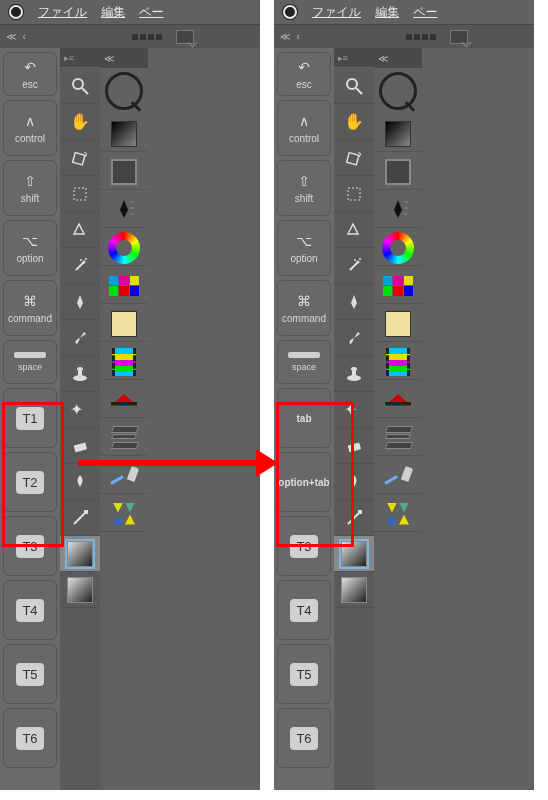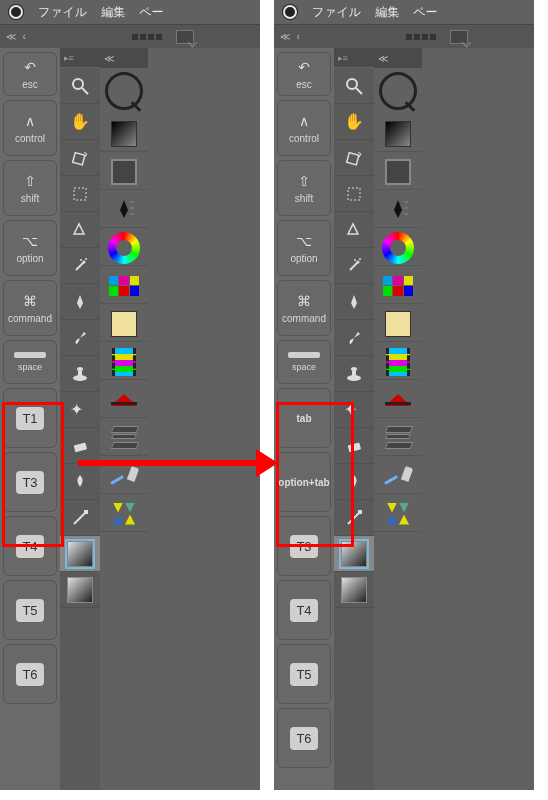--- a/index.html
+++ b/index.html
@@ -1,19 +1,19 @@
 <!DOCTYPE html>
 <html><head>
 <meta charset="utf-8">
 <style>
 * { margin: 0; padding: 0; box-sizing: border-box; }
 body { background: #fff; font-family: -apple-system, sans-serif; overflow: hidden; }
 .wrap { display: flex; gap: 14px; padding: 0; width: 548px; height: 800px; }
 .panel { width: 260px; height: 790px; background: #616161; position: relative; overflow: hidden; }
-.menubar { height: 24px; background: #616161; display: flex; align-items: center; padding: 0 8px; gap: 14px; color: #e8e8e8; font-size: 12px; }
+.menubar { height: 24px; background: #616161; display: flex; align-items: center; padding: 0 8px; gap: 14px; color: #e8e8e8; font-size: 12px; text-decoration: underline; }
 .menubar .logo { width: 16px; height: 16px; background: #222; border-radius: 50%; position: relative; }
 .menubar .logo::after { content: ""; position: absolute; width: 10px; height: 10px; border: 2px solid #e8e8e8; border-radius: 50%; top: 1px; left: 1px; }
 .stripbar { height: 24px; background: #555; display: flex; align-items: center; padding: 0 6px; gap: 6px; border-top: 1px solid #444; }
 .chev { color: #bbb; font-size: 10px; cursor: pointer; }
 .gridicon { margin-left: 100px; display: flex; gap: 2px; }
 .gridicon span { width: 6px; height: 6px; background: #333; display: inline-block; }
 .docicon { width: 18px; height: 14px; background: #444; border: 1px solid #777; margin-left: 8px; position: relative; }
 .docicon::after { content: ""; position: absolute; width: 6px; height: 6px; border: 1.5px solid #888; border-top: none; border-left: none; bottom: -3px; right: -3px; transform: rotate(45deg); }
 
 .cols { display: flex; height: calc(100% - 48px); }
@@ -120,20 +120,23 @@
           <span>command</span>
         </div>
         <div class="spacebar">
           <div class="bar"></div>
           <span class="lbl">space</span>
         </div>
         <div class="tbtn">
             <div class="inner">T1</div>
           </div>
         <div class="tbtn">
+            <div class="inner">T2</div>
+          </div>
+        <div class="tbtn">
             <div class="inner">T3</div>
           </div>
         <div class="tbtn">
             <div class="inner">T4</div>
           </div>
         <div class="tbtn">
             <div class="inner">T5</div>
           </div>
         <div class="tbtn">
             <div class="inner">T6</div>

